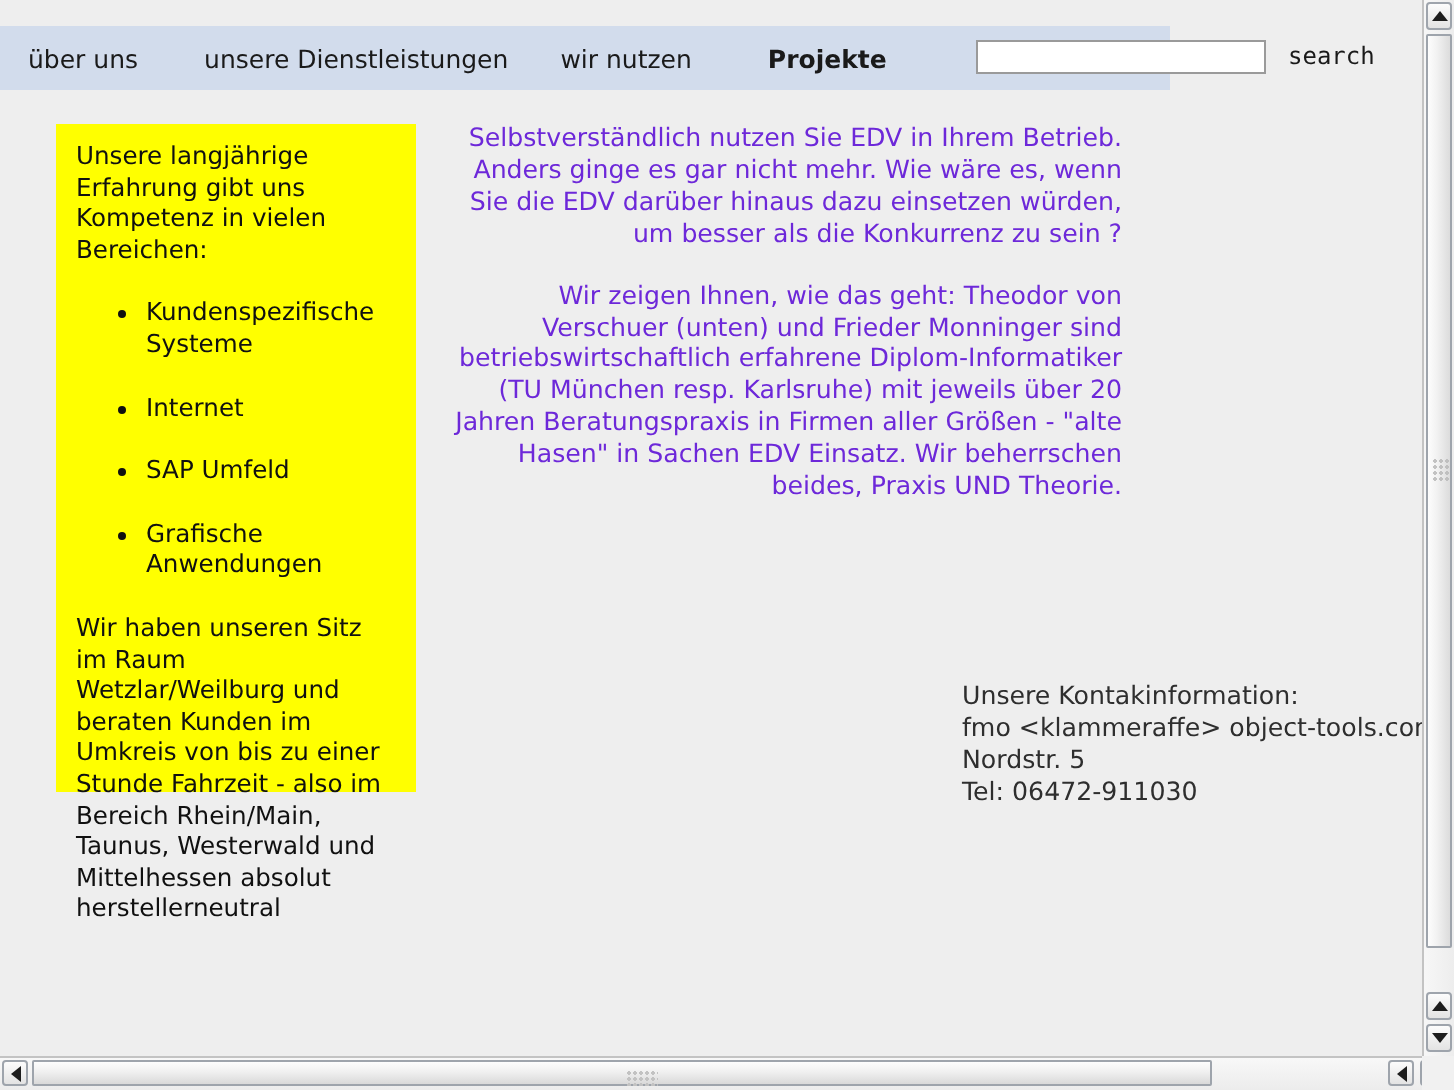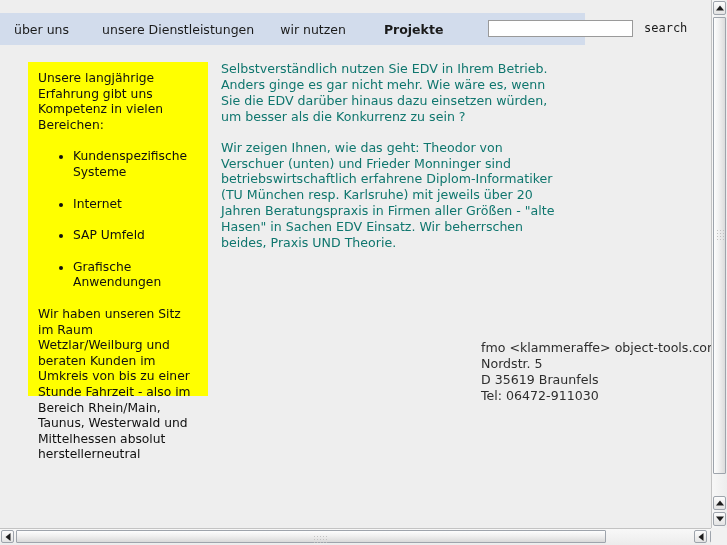--- a/index.html
+++ b/index.html
@@ -103,23 +103,24 @@
   #yellow-outro {
     margin-top: 16px !important;
   }
 
   
   #main-content {
     position: absolute;
     left: 221px;
     top: 61px;
     width: 340px;
-    color: #0f766e;
+    color: #6d28d9;
     font-size: 12.6px;
     line-height: 15.9px;
+    text-align: right;
   }
   #main-content p {
     margin: 0 0 15px 0;
   }
 
   
   #contact-block {
     position: absolute;
     left: 481px;
     top: 340px;
@@ -296,23 +297,23 @@
     </ul>
     <p id="yellow-outro">Wir haben unseren Sitz im Raum Wetzlar/Weilburg und beraten Kunden im Umkreis von bis zu einer Stunde Fahrzeit - also im Bereich Rhein/Main, Taunus, Westerwald und Mittelhessen absolut herstellerneutral</p>
   </div>
 
   <div id="main-content">
     <p>Selbstverständlich nutzen Sie EDV in Ihrem Betrieb. Anders ginge es gar nicht mehr. Wie wäre es, wenn Sie die EDV darüber hinaus dazu einsetzen würden, um besser als die Konkurrenz zu sein ?</p>
     <p>Wir zeigen Ihnen, wie das geht: Theodor von Verschuer (unten) und Frieder Monninger sind betriebswirtschaftlich erfahrene Diplom-Informatiker (TU München resp. Karlsruhe) mit jeweils über 20 Jahren Beratungspraxis in Firmen aller Größen - "alte Hasen" in Sachen EDV Einsatz. Wir beherrschen beides, Praxis UND Theorie.</p>
   </div>
 
   <div id="contact-block">
+    <div>Unsere Kontakinformation:</div>
     <div>fmo &lt;klammeraffe&gt; object-tools.com</div>
     <div>Nordstr. 5</div>
-    <div>D 35619 Braunfels</div>
     <div>Tel: 06472-911030</div>
   </div>
 
 </div>
 
 <div id="vscrollbar">
   <div id="vscroll-track"></div>
   <div class="vbtn" id="vbtn-top">
     <span class="arrow-up"></span>
   </div>

